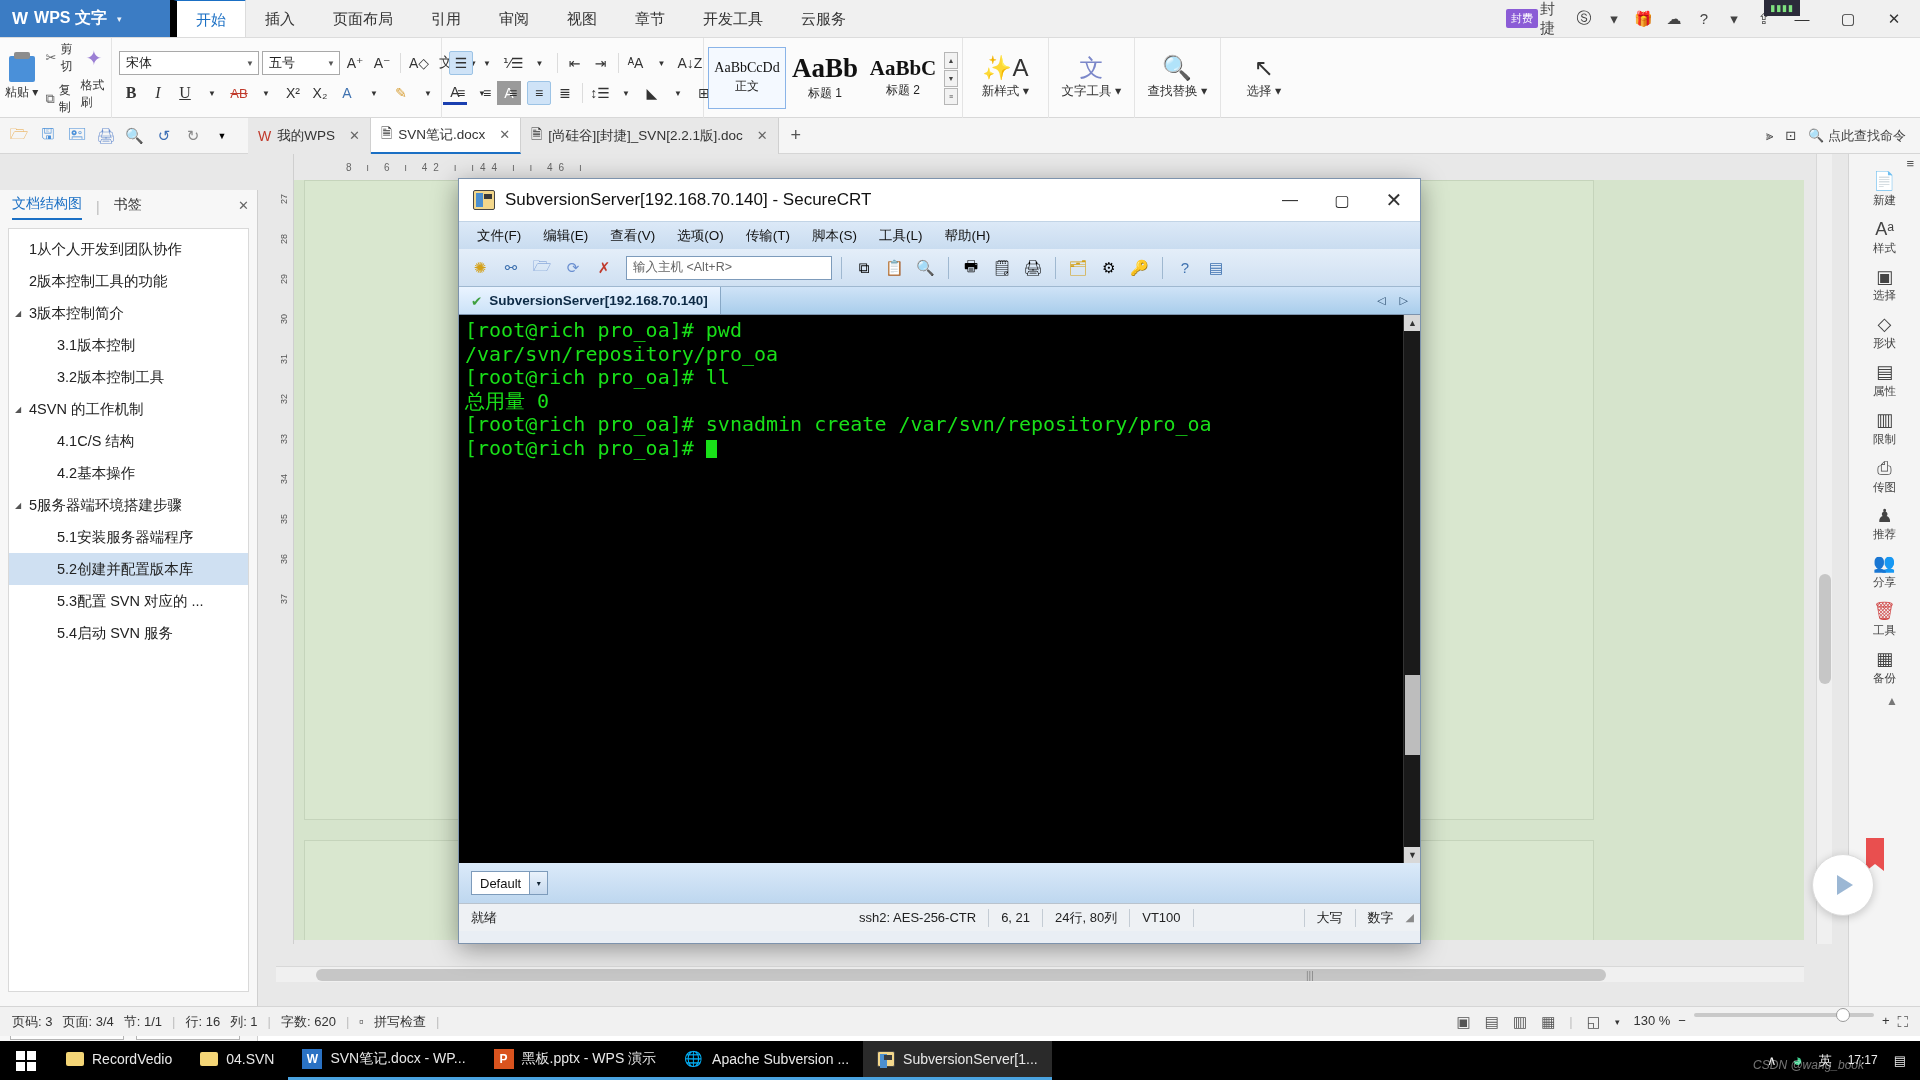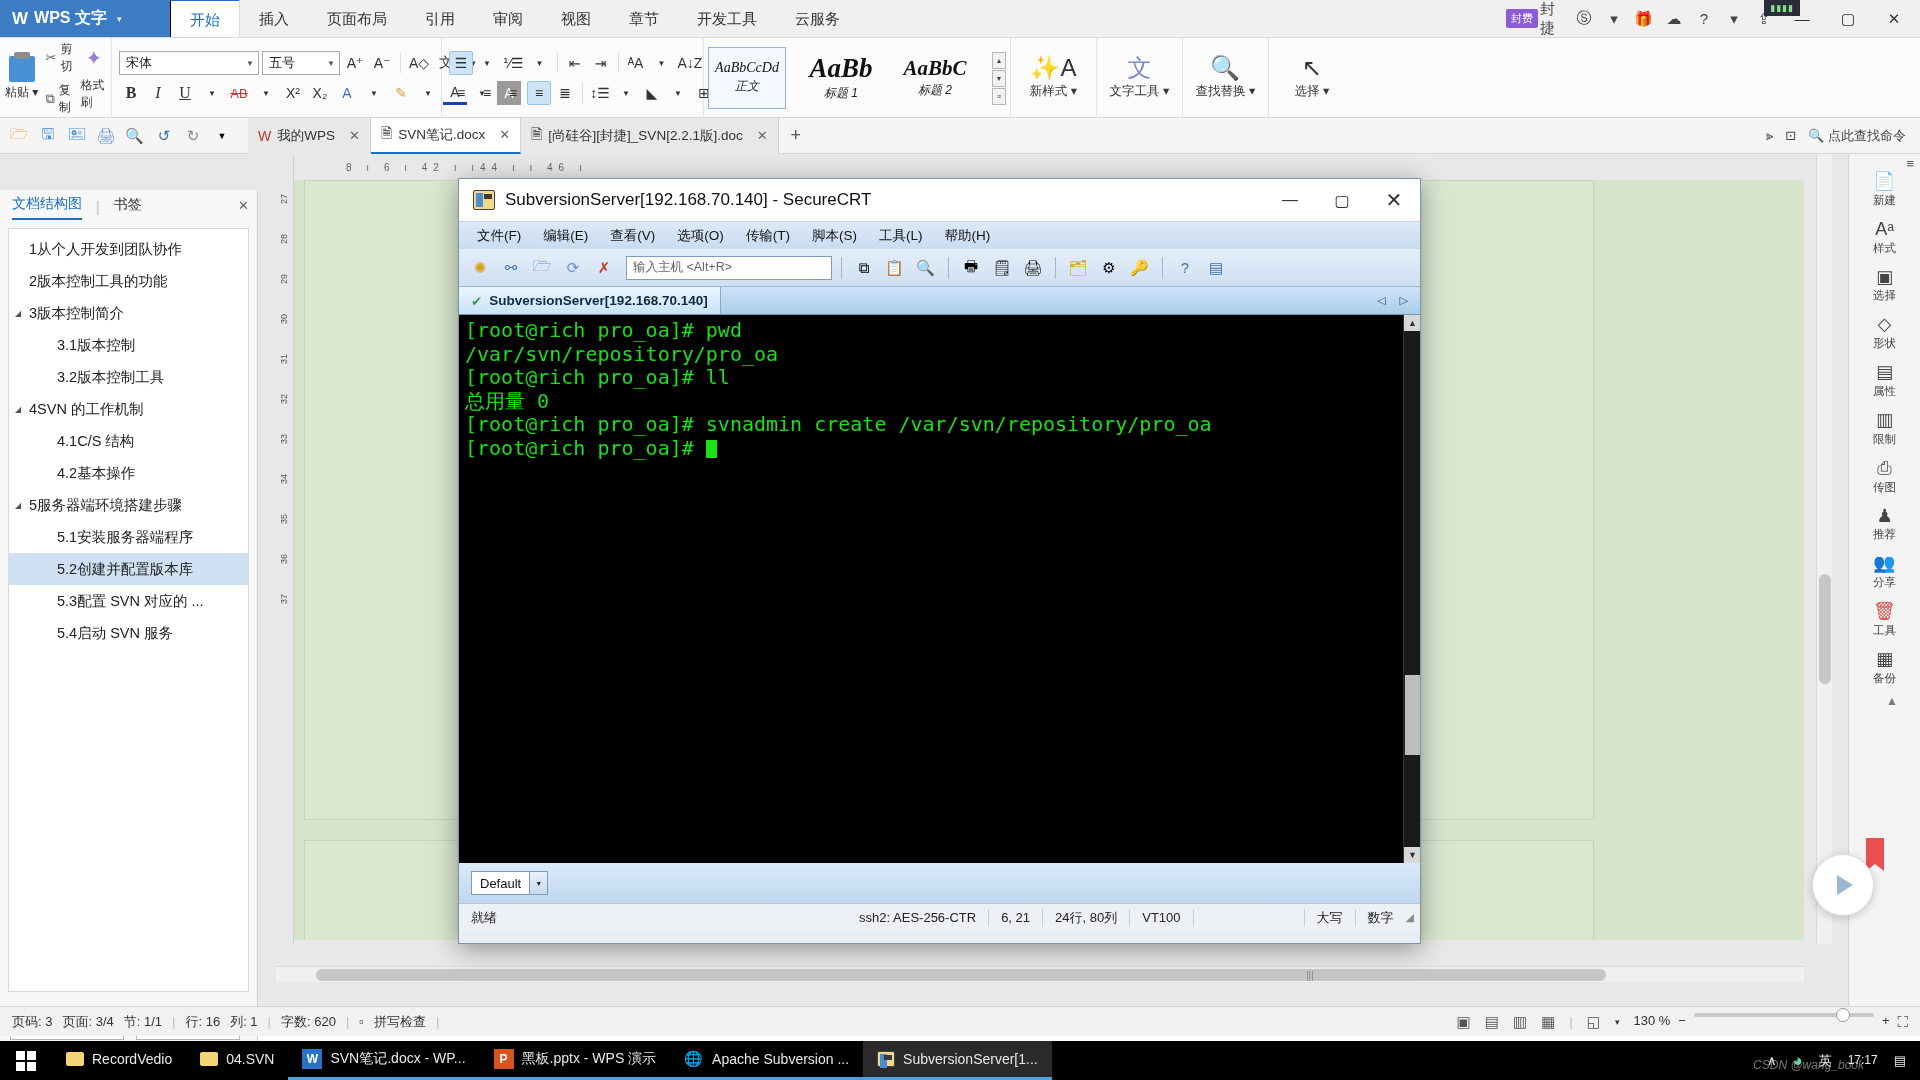--- a/index.html
+++ b/index.html
@@ -27,21 +27,21 @@
   .wps-logo .wmark { font-size: 17px; }
   .wps-logo .caret { font-size: 9px; margin-left: 4px; opacity: .9; }
   .wps-tabs { display: flex; align-items: flex-end; }
   .wps-tab {
     padding: 0 19px; height: 38px; line-height: 40px;
     font-size: 15px; color: #333; cursor: default; white-space: nowrap;
   }
   .wps-tab.active {
     background: #fff; color: #1a6fc4; font-weight: normal;
     border-top: 2px solid #1a6fc4;
-    border-left: 1px solid #000000; border-right: 1px solid #dcdcdc;
+    border-left: 7px solid #000000; border-right: 1px solid #dcdcdc;
     line-height: 38px;
   }
   .tb-right {
     margin-left: auto; display: flex; align-items: center; gap: 2px;
     padding-right: 4px;
   }
   .tb-ic {
     width: 28px; height: 30px; display: flex; align-items: center;
     justify-content: center; font-size: 15px; color: #444;
   }
@@ -104,21 +104,21 @@
   }
   .ibtn.bold { font-weight: bold; font-family: "Liberation Serif", serif; font-size: 16px;}
   .ibtn.ital { font-style: italic; font-family: "Liberation Serif", serif; font-size: 16px;}
   .ibtn.undl { text-decoration: underline; font-family: "Liberation Serif", serif; font-size: 16px;}
   .sep-v { width: 1px; height: 20px; background: #dcdcdc; margin: 0 3px; }
 
   .para-grp { flex-direction: column; justify-content: center; gap: 6px; width: 262px; align-items: flex-start;}
   .prow { display: flex; align-items: center; gap: 2px; }
   .hl { background: #cfe3f7; border: 1px solid #9cc3e5; border-radius: 2px; }
 
-  .styles-grp { align-items: center; gap: 16px; padding: 0 4px; font-style: italic; }
+  .styles-grp { align-items: center; gap: 0; padding: 0 4px; }
   .style-card {
     width: 78px; height: 62px; display: flex; flex-direction: column;
     align-items: center; justify-content: center; gap: 3px; border: 1px solid transparent;
   }
   .style-card.sel { border: 1px solid #8ab4e8; background: #f4f9ff; }
   .style-prev { font-family: "Liberation Serif", serif; color: #111; line-height: 1; }
   .sp-normal { font-size: 14px; }
   .sp-h1 { font-size: 27px; font-weight: bold; }
   .sp-h2 { font-size: 21px; font-weight: bold; }
   .style-name { font-size: 12px; color: #222; }

